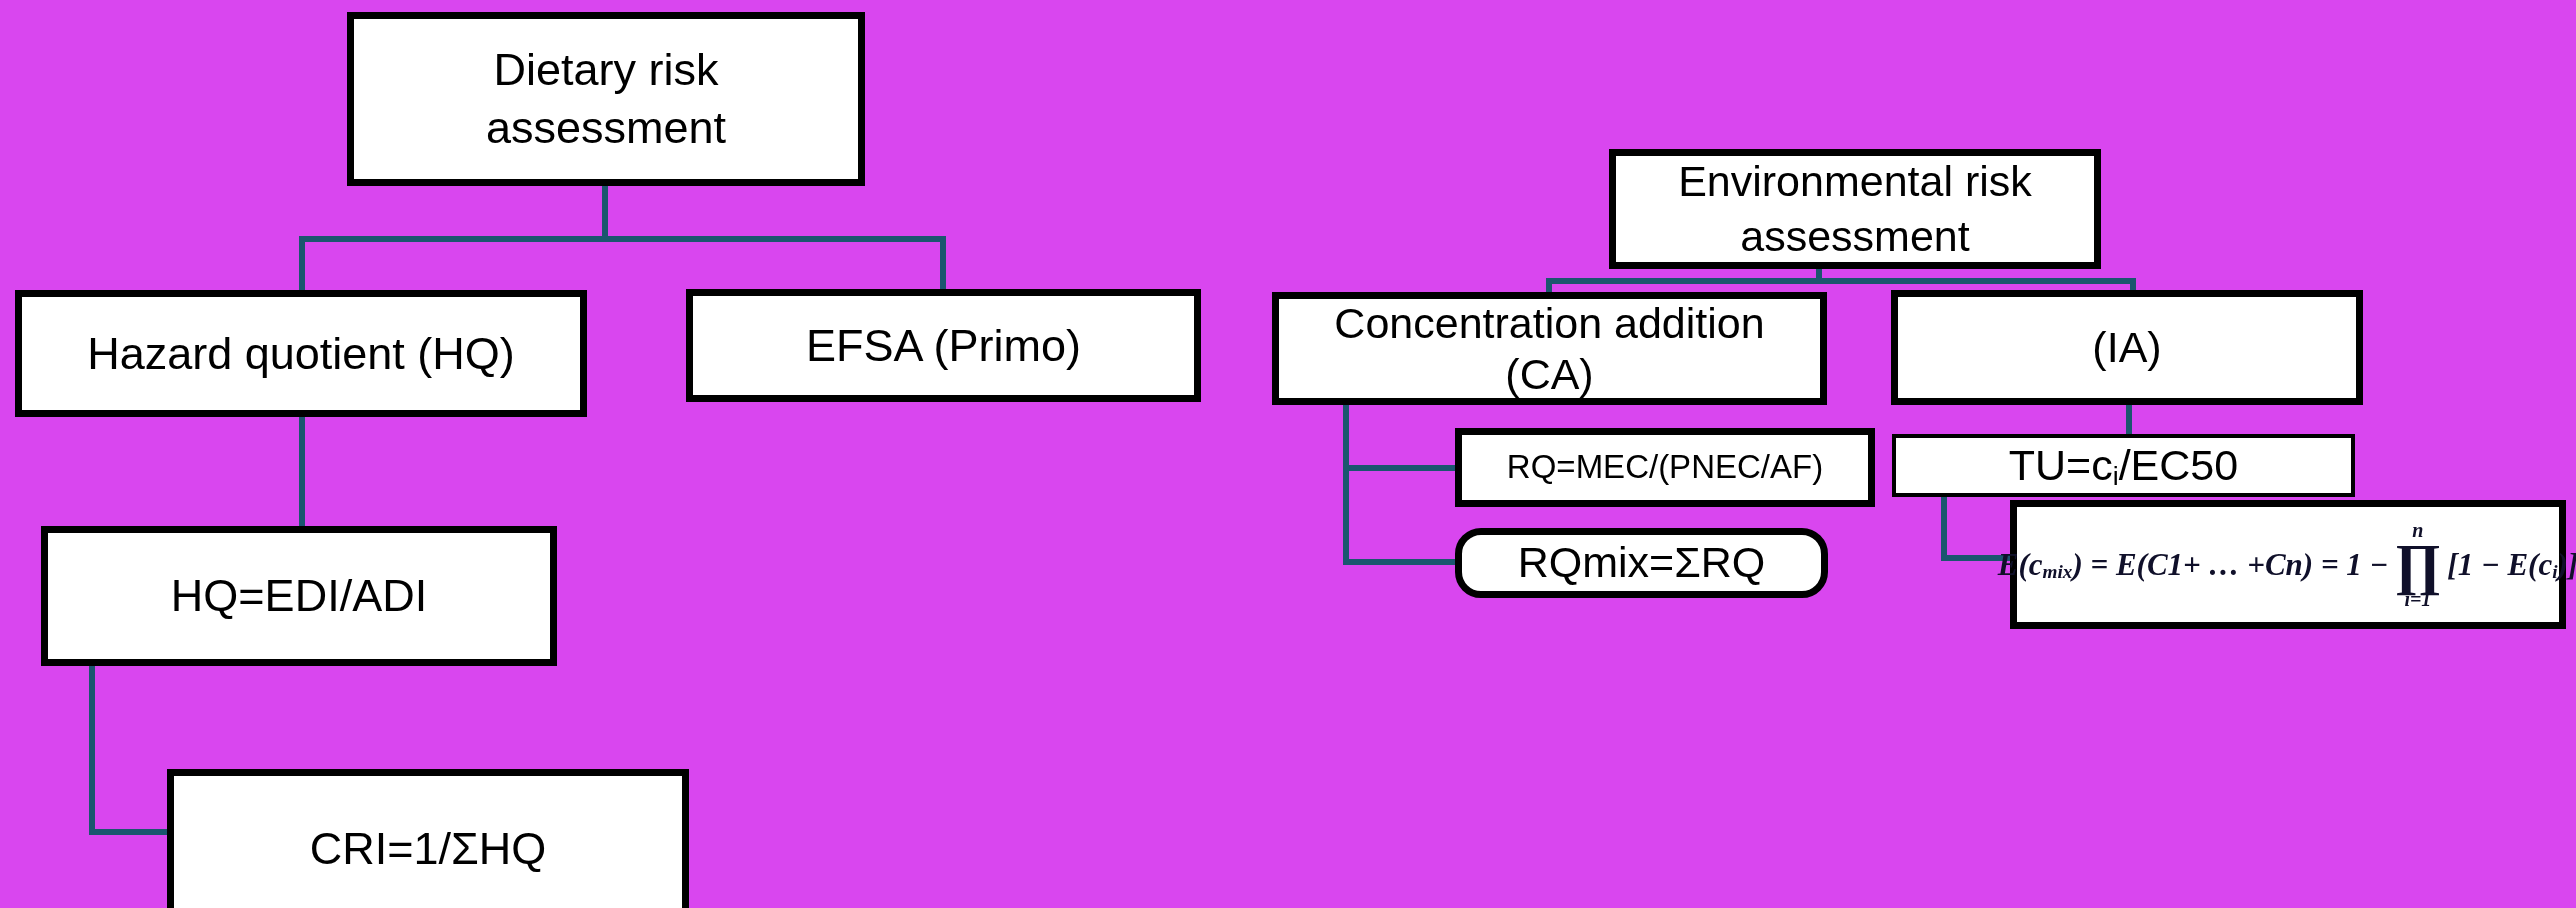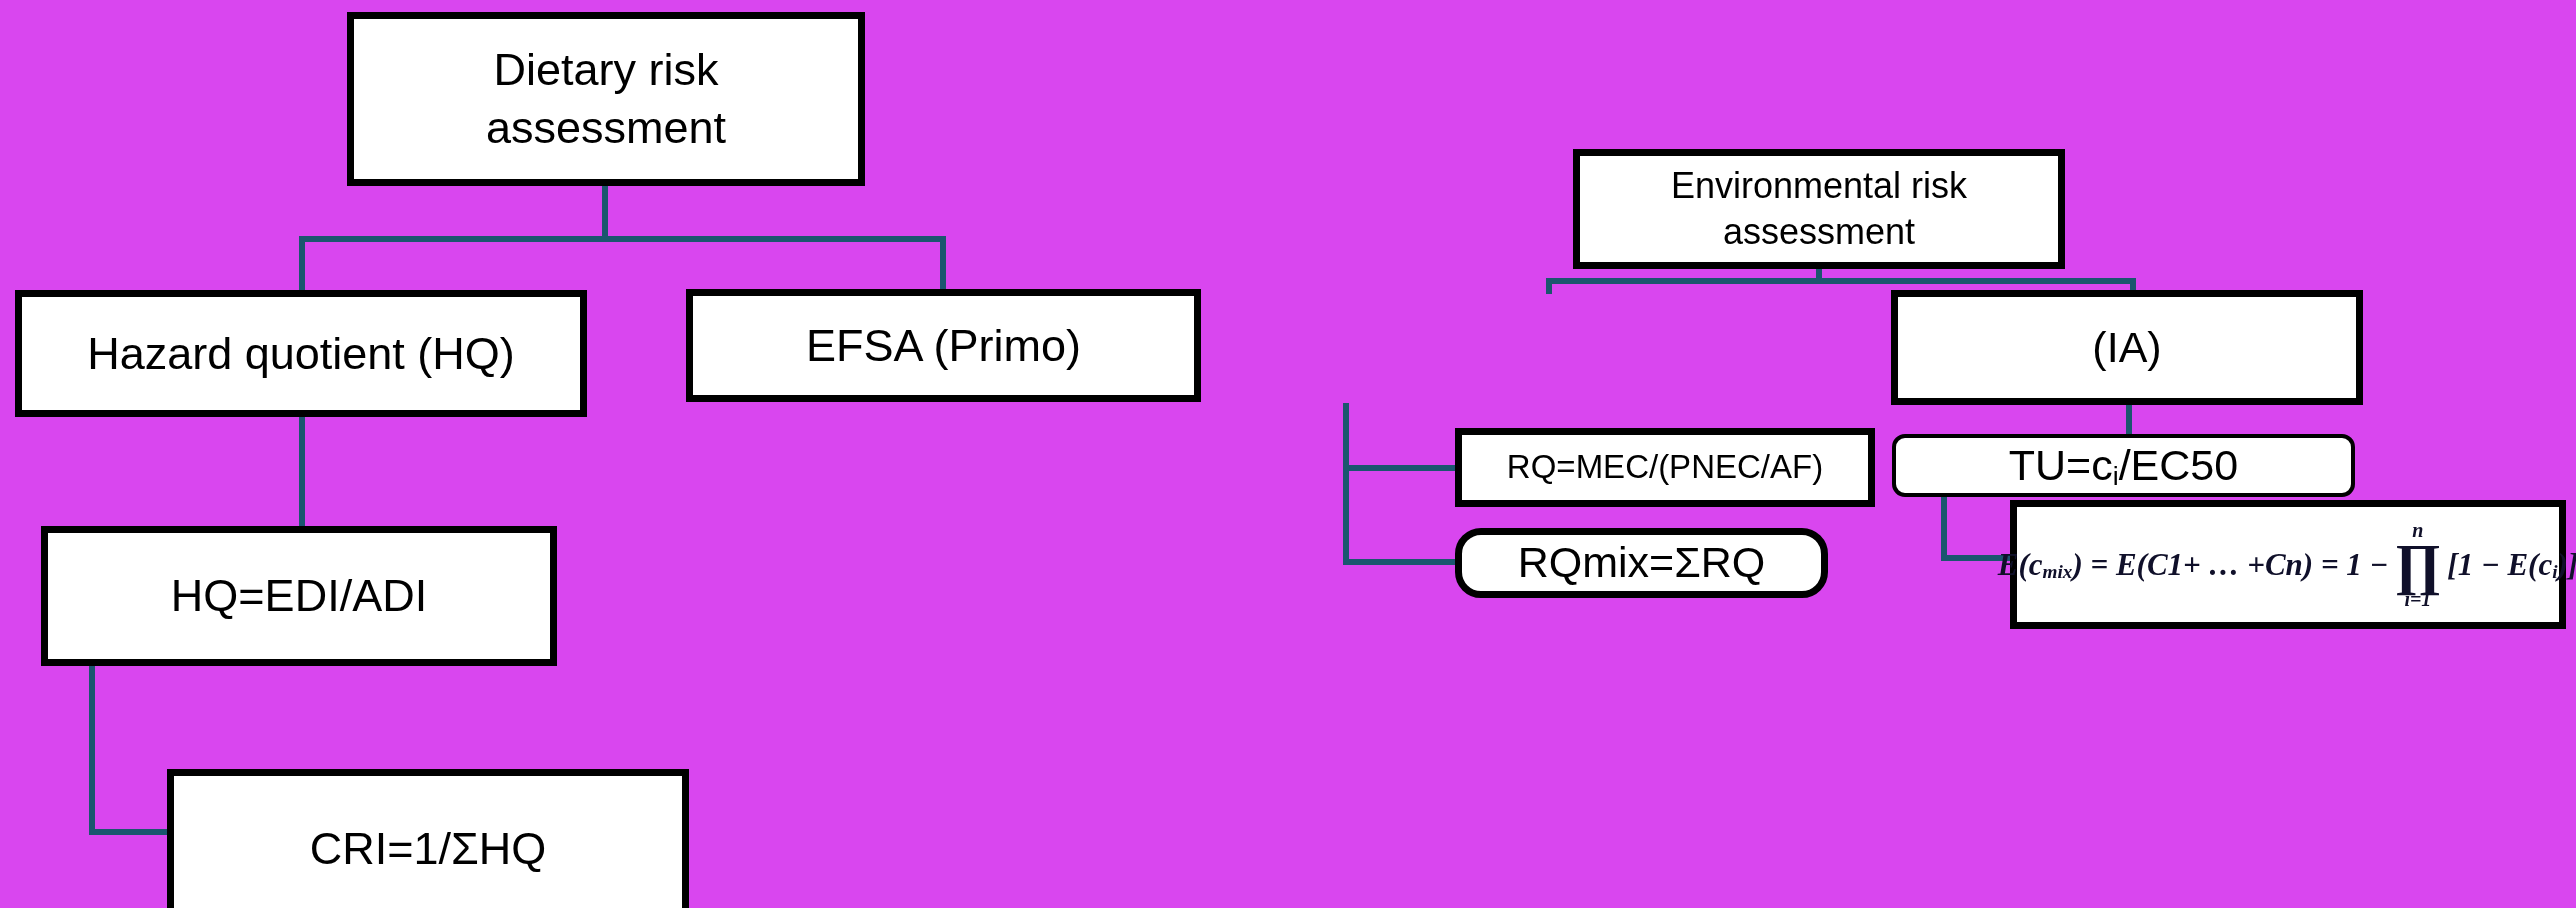--- a/index.html
+++ b/index.html
@@ -1,21 +1,21 @@
 <!DOCTYPE html>
 <html style="font-size:9.5px"><head>
 <meta charset="utf-8">
 <style>
   html,body{margin:0;padding:0;background:#ffffff;}
   #canvas{position:relative;width:2576px;height:909px;background:#d946ef;overflow:hidden;
           font-family:"Liberation Sans",sans-serif;}
   .box{position:absolute;box-sizing:border-box;background:#ffffff;border:7.2px solid #000000;
        display:flex;flex-direction:column;align-items:center;justify-content:center;
        text-align:center;color:#000000;font-size:45px;line-height:1.28;}
-  .box.thin{border-width:4.8px;border-radius:13px;}
+  .box.thin{border-width:4.8px;}
   .conn{position:absolute;background:#1b566f;}
   .lbl{display:block;white-space:nowrap;}
   .sub{font-size:0.62em;position:relative;top:0.18em;}
   
   .eq{font-family:"Liberation Serif","DejaVu Serif",serif;font-style:italic;font-weight:600;
       color:#10102a;font-size:31px;display:flex;align-items:center;gap:6px;white-space:nowrap;}
   .eq .prod{display:flex;flex-direction:column;align-items:center;line-height:1;}
   .eq .prod .bound{font-size:20px;line-height:1;}
   .eq .prod .psym{font-size:57px;line-height:0.85;font-style:normal;font-weight:700;}
   
@@ -70,25 +70,29 @@
   </div>
 
   <div class="box" id="box-efsa">
     <span class="lbl">EFSA (Primo)</span>
   </div>
 
   <div class="box" id="box-cri">
     <span class="lbl">CRI=1/ΣHQ</span>
   </div>
 
-  <div class="box" id="box-env" style="font-size:36px;">
+  <div class="box" id="box-env" style="font-size:43px;margin-left:36px;">
     <span class="lbl">Environmental risk</span>
     <span class="lbl">assessment</span>
   </div>
 
+  <div class="box" id="box-ca" style="font-size:43px;line-height:1.18;">
+    <span class="lbl">Concentration addition</span>
+    <span class="lbl">(CA)</span>
+  </div>
 
   <div class="box" id="box-ia" style="font-size:43px;line-height:1.18;">
     <span class="lbl">(IA)</span>
   </div>
 
   <div class="box" id="box-rq" style="font-size:33px;">
     <span class="lbl">RQ=MEC/(PNEC/AF)</span>
   </div>
 
   <div class="box" id="box-rqmix" style="font-size:43px;border-radius:26px;">

